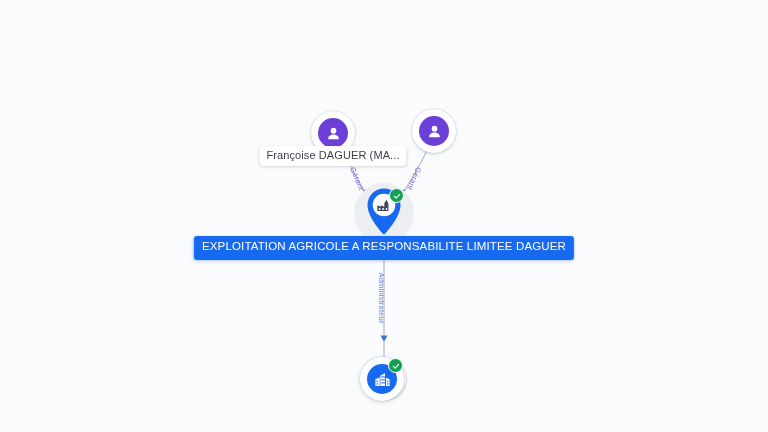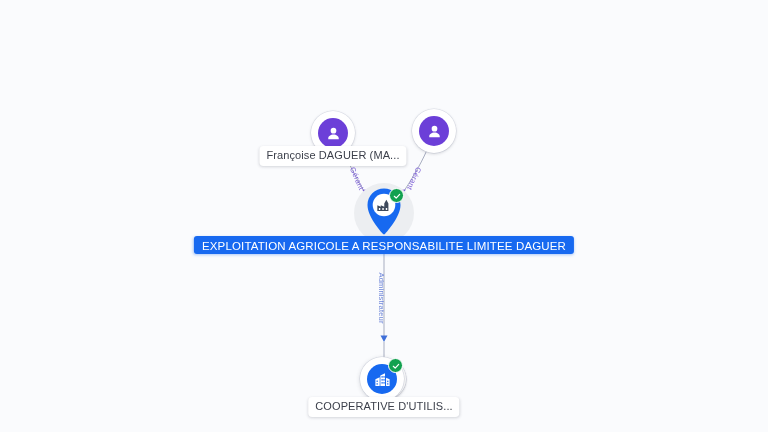--- a/index.html
+++ b/index.html
@@ -71,21 +71,21 @@
     white-space: nowrap;
     box-shadow: 0 1px 3px rgba(60,64,80,0.20);
     letter-spacing: 0.1px;
   }
 
   
   .chip-selected {
     background: #1769f0;
     color: #ffffff;
     border-radius: 3px;
-    padding: 4px 8px 1px 8px;
+    padding: 4px 8px 7px 8px;
     font-size: 11.5px;
     line-height: 13px;
     letter-spacing: 0.15px;
     box-shadow: 0 1px 3px rgba(23,105,240,0.35);
   }
 
   
   .halo {
     position: absolute;
     left: -30px; top: -30px;
@@ -250,15 +250,14 @@
           <rect x="18.6" y="17.2" width="1.7" height="2.1" fill="#1769f0"></rect>
         </svg>
       </div>
       <div class="badge" style="left:28px; top:1px;">
         <svg width="8" height="8" viewBox="0 0 24 24" fill="none" stroke="#ffffff" stroke-width="3.6" stroke-linecap="round" stroke-linejoin="round">
           <polyline points="4,12.8 9.6,18.4 20,7"></polyline>
         </svg>
       </div>
     </div>
   </div>
-  <div class="chip" style="left:384px; top:397px;">COOPERATIVE D'UTILIS...</div>
 
 </div>
 
 </body></html>

